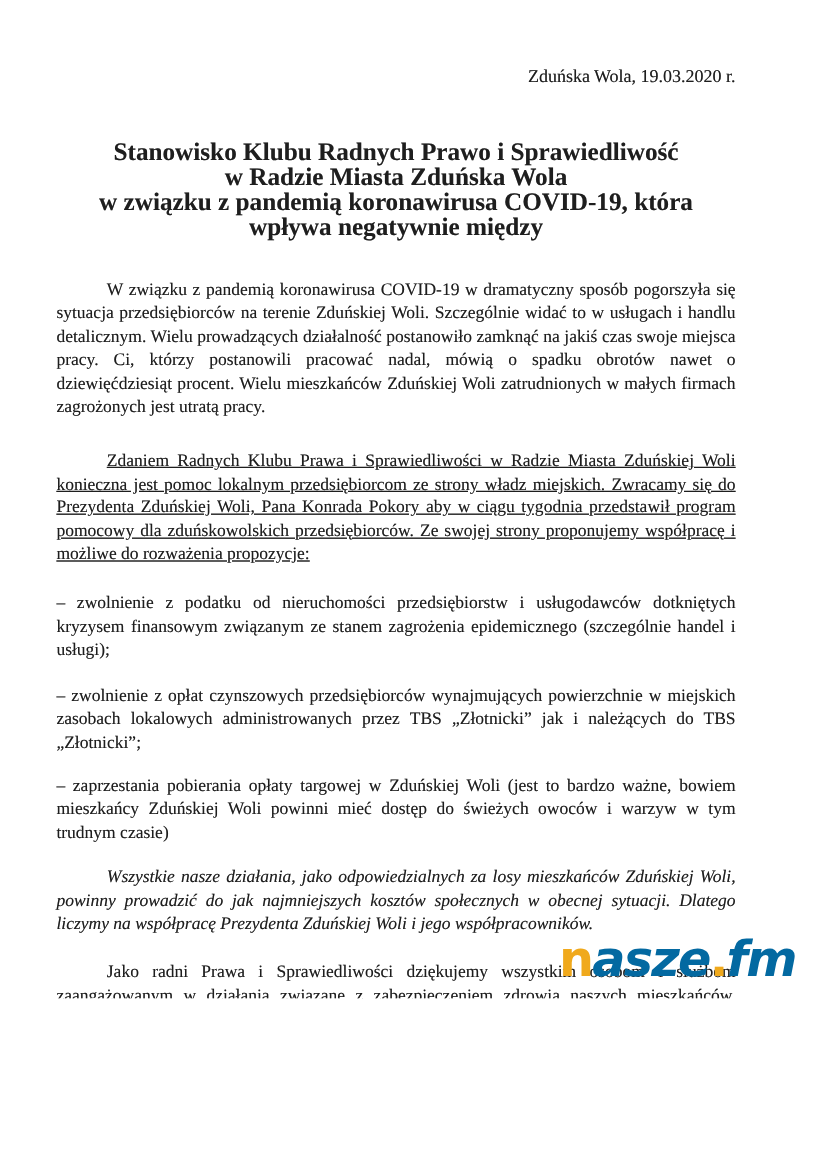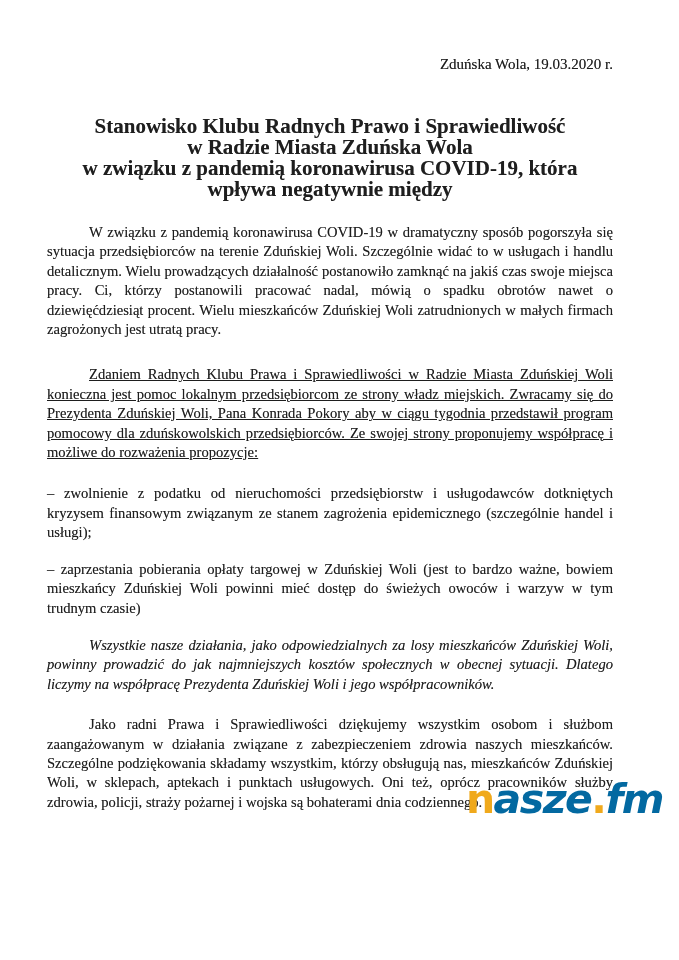--- a/index.html
+++ b/index.html
@@ -38,21 +38,21 @@
     text-shadow: 0 0 0.5px rgba(30,30,30,0.45);
   }
   .body-text p {
     margin: 0;
     font-size: 14.6px;
     line-height: 19.4px;
     text-align: justify;
     text-shadow: 0 0 0.5px rgba(30,30,30,0.5);
   }
   p.para-indent { text-indent: 42px; }
-  p.p1 { margin-top: 23px; }
+  p.p1 { margin-top: 33px; }
   p.p2 { margin-top: 26px; text-decoration: underline; }
   p.b1 { margin-top: 22px; }
   p.b2 { margin-top: 18px; }
   p.b3 { margin-top: 17px; }
   p.c1 { margin-top: 18px; font-style: italic; }
   p.c2 { margin-top: 21px; }
   .signature {
     margin-top: 50px;
     margin-left: 326px;
     font-size: 15px;
@@ -86,20 +86,21 @@
       <div>Stanowisko Klubu Radnych Prawo i Sprawiedliwość</div>
       <div>w Radzie Miasta Zduńska Wola</div>
       <div>w związku z pandemią koronawirusa COVID-19, która wpływa negatywnie między</div>
     </div>
 
     <div class="body-text">
       <p class="para-indent p1">W związku z pandemią koronawirusa COVID-19 w dramatyczny sposób pogorszyła się sytuacja przedsiębiorców na terenie Zduńskiej Woli. Szczególnie widać to w usługach i handlu detalicznym. Wielu prowadzących działalność postanowiło zamknąć na jakiś czas swoje miejsca pracy. Ci, którzy postanowili pracować nadal, mówią o spadku obrotów nawet o dziewięćdziesiąt procent. Wielu mieszkańców Zduńskiej Woli zatrudnionych w małych firmach zagrożonych jest utratą pracy.</p>
       <p class="para-indent p2">Zdaniem Radnych Klubu Prawa i Sprawiedliwości w Radzie Miasta Zduńskiej Woli konieczna jest pomoc lokalnym przedsiębiorcom ze strony władz miejskich. Zwracamy się do Prezydenta Zduńskiej Woli, Pana Konrada Pokory aby w ciągu tygodnia przedstawił program pomocowy dla zduńskowolskich przedsiębiorców. Ze swojej strony proponujemy współpracę i możliwe do rozważenia propozycje:</p>
 
       <p class="b1">– zwolnienie z podatku od nieruchomości przedsiębiorstw i usługodawców dotkniętych kryzysem finansowym związanym ze stanem zagrożenia epidemicznego (szczególnie handel i usługi);</p>
+      <p class="b2">– zwolnienie z opłat czynszowych przedsiębiorców wynajmujących powierzchnie w miejskich zasobach lokalowych administrowanych przez TBS „Złotnicki” jak i należących do TBS „Złotnicki”;</p>
       <p class="b3">– zaprzestania pobierania opłaty targowej w Zduńskiej Woli (jest to bardzo ważne, bowiem mieszkańcy Zduńskiej Woli powinni mieć dostęp do świeżych owoców i warzyw w tym trudnym czasie)</p>
 
       <p class="para-indent c1">Wszystkie nasze działania, jako odpowiedzialnych za losy mieszkańców Zduńskiej Woli, powinny prowadzić do jak najmniejszych kosztów społecznych w obecnej sytuacji. Dlatego liczymy na współpracę Prezydenta Zduńskiej Woli i jego współpracowników.</p>
       <p class="para-indent c2">Jako radni Prawa i Sprawiedliwości dziękujemy wszystkim osobom i służbom zaangażowanym w działania związane z zabezpieczeniem zdrowia naszych mieszkańców. Szczególne podziękowania składamy wszystkim, którzy obsługują nas, mieszkańców Zduńskiej Woli, w sklepach, aptekach i punktach usługowych. Oni też, oprócz pracowników służby zdrowia, policji, straży pożarnej i wojska są bohaterami dnia codziennego.</p>
     </div>
 
     <div class="signature">
       <div>Klub Radnych Prawo i Sprawiedliwość</div>
       <div>w Radzie Miasta Zduńska Wola</div>
     </div>

